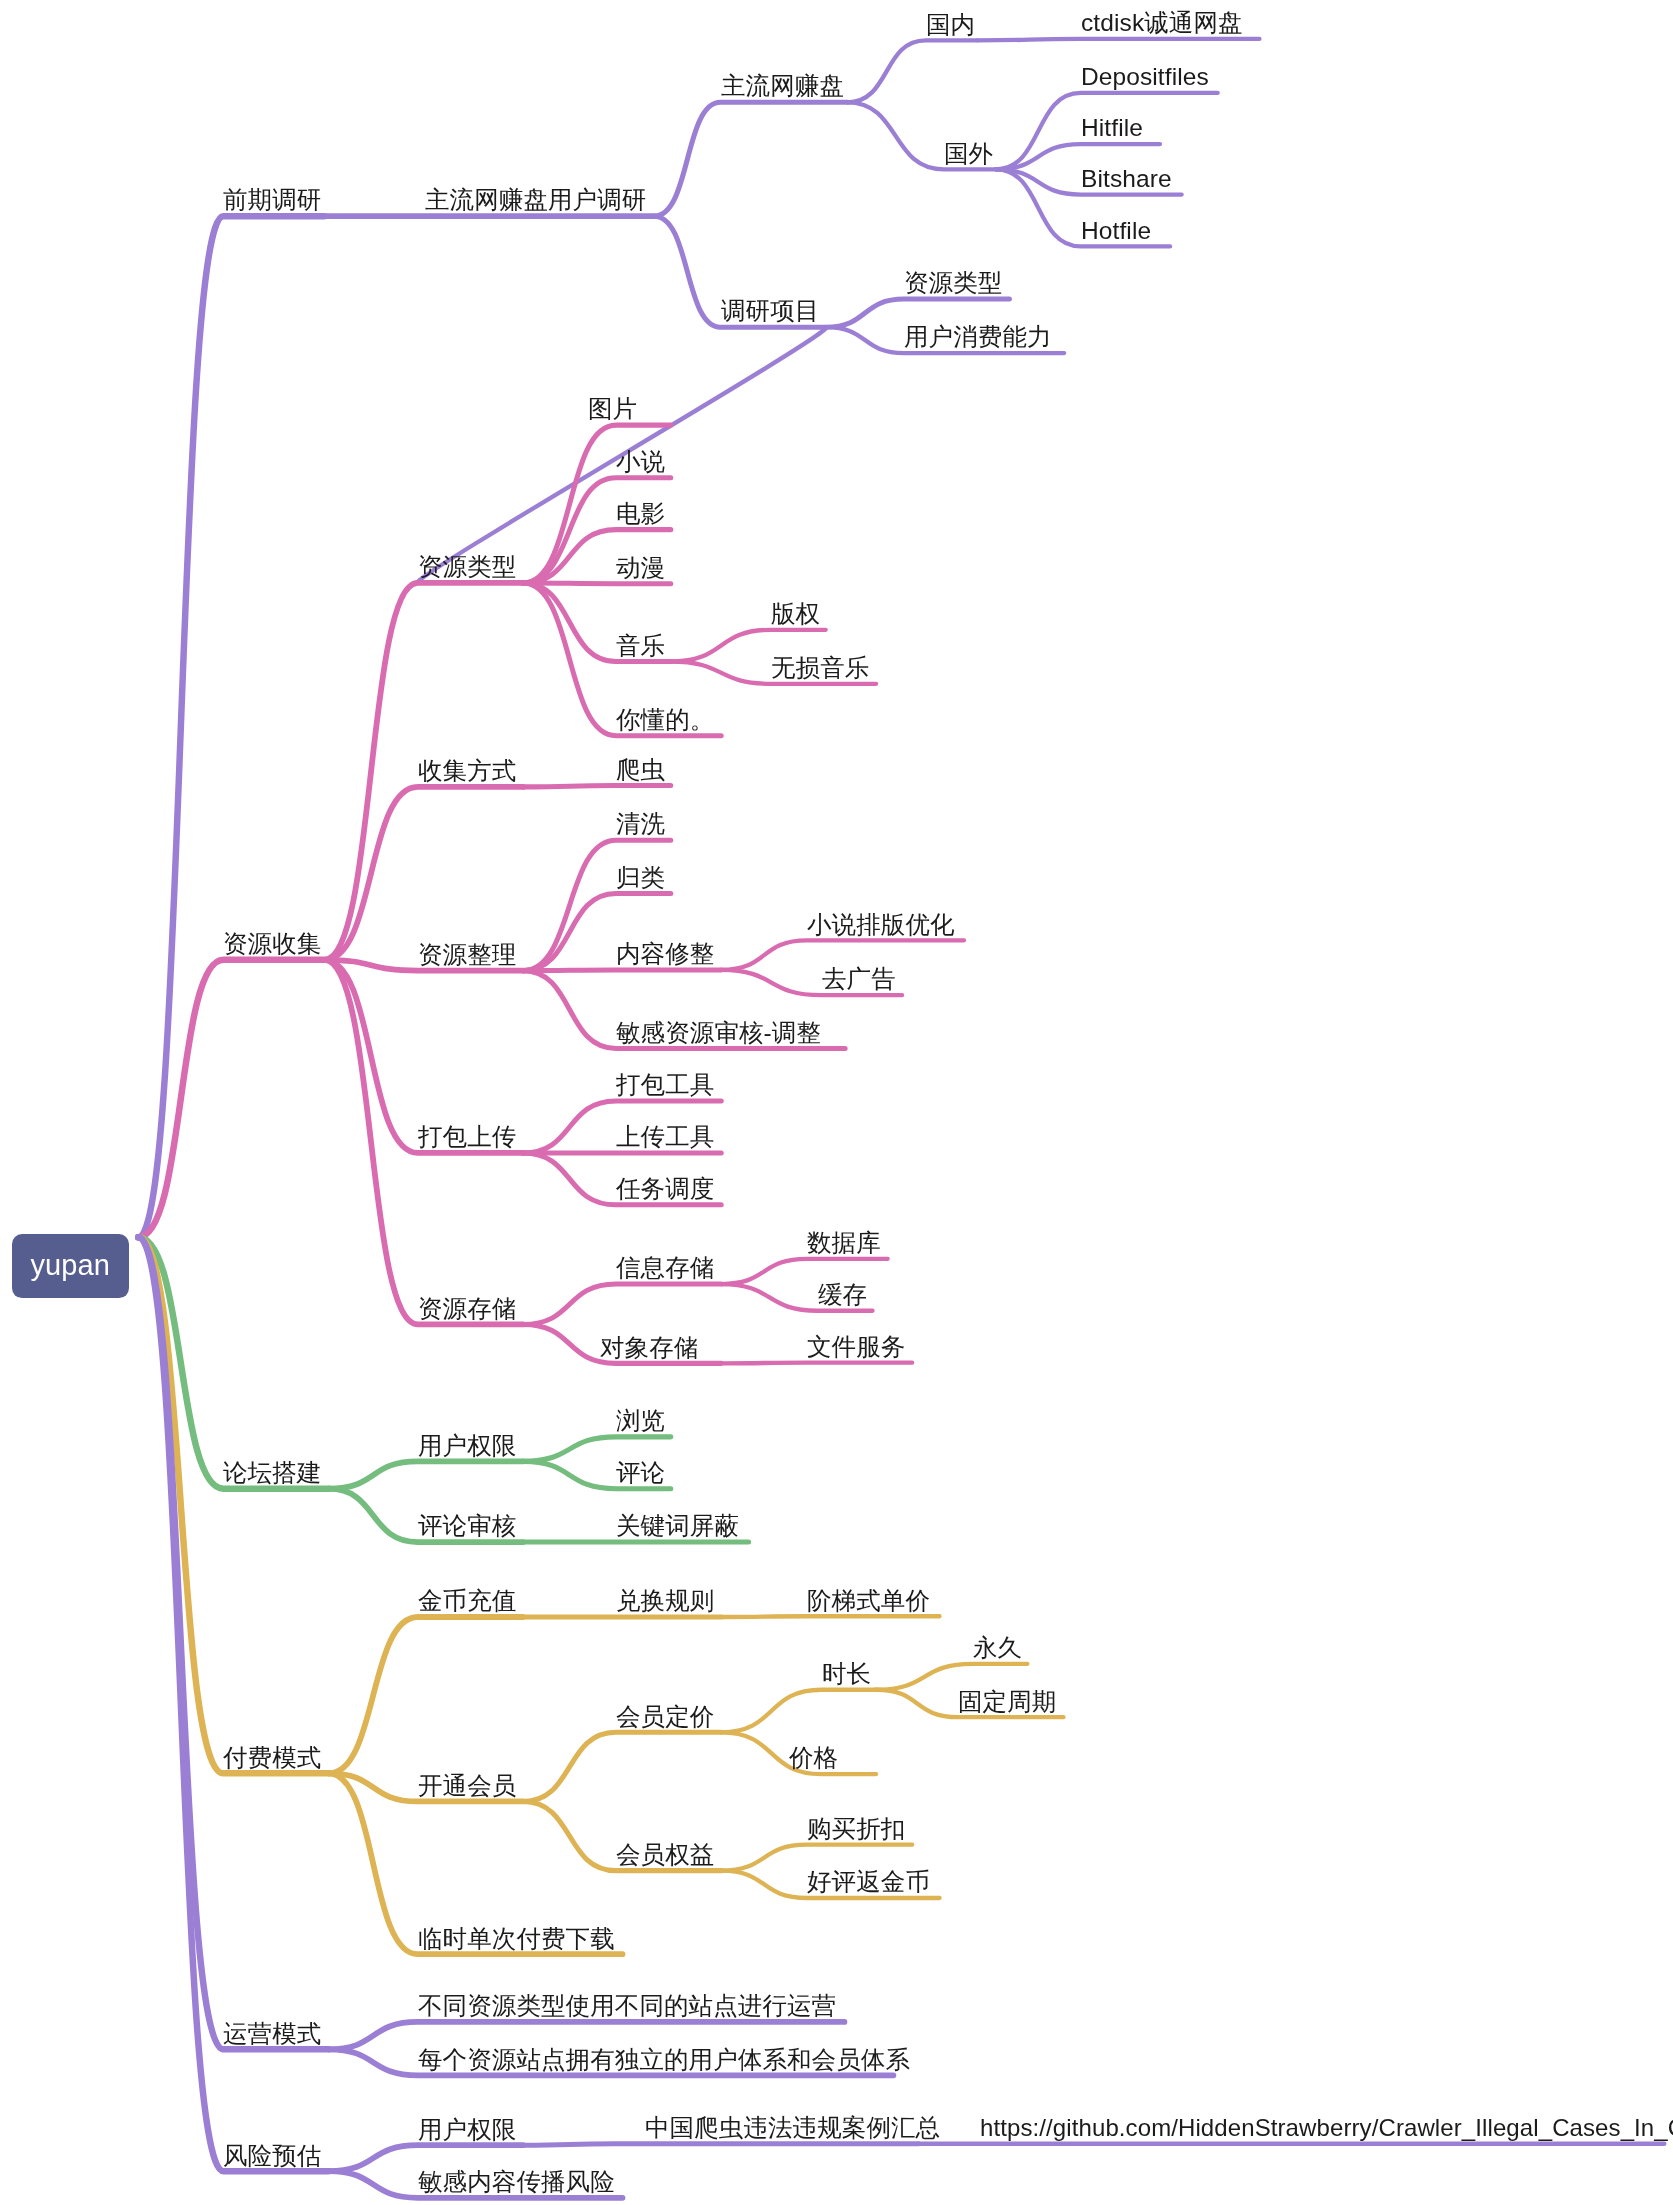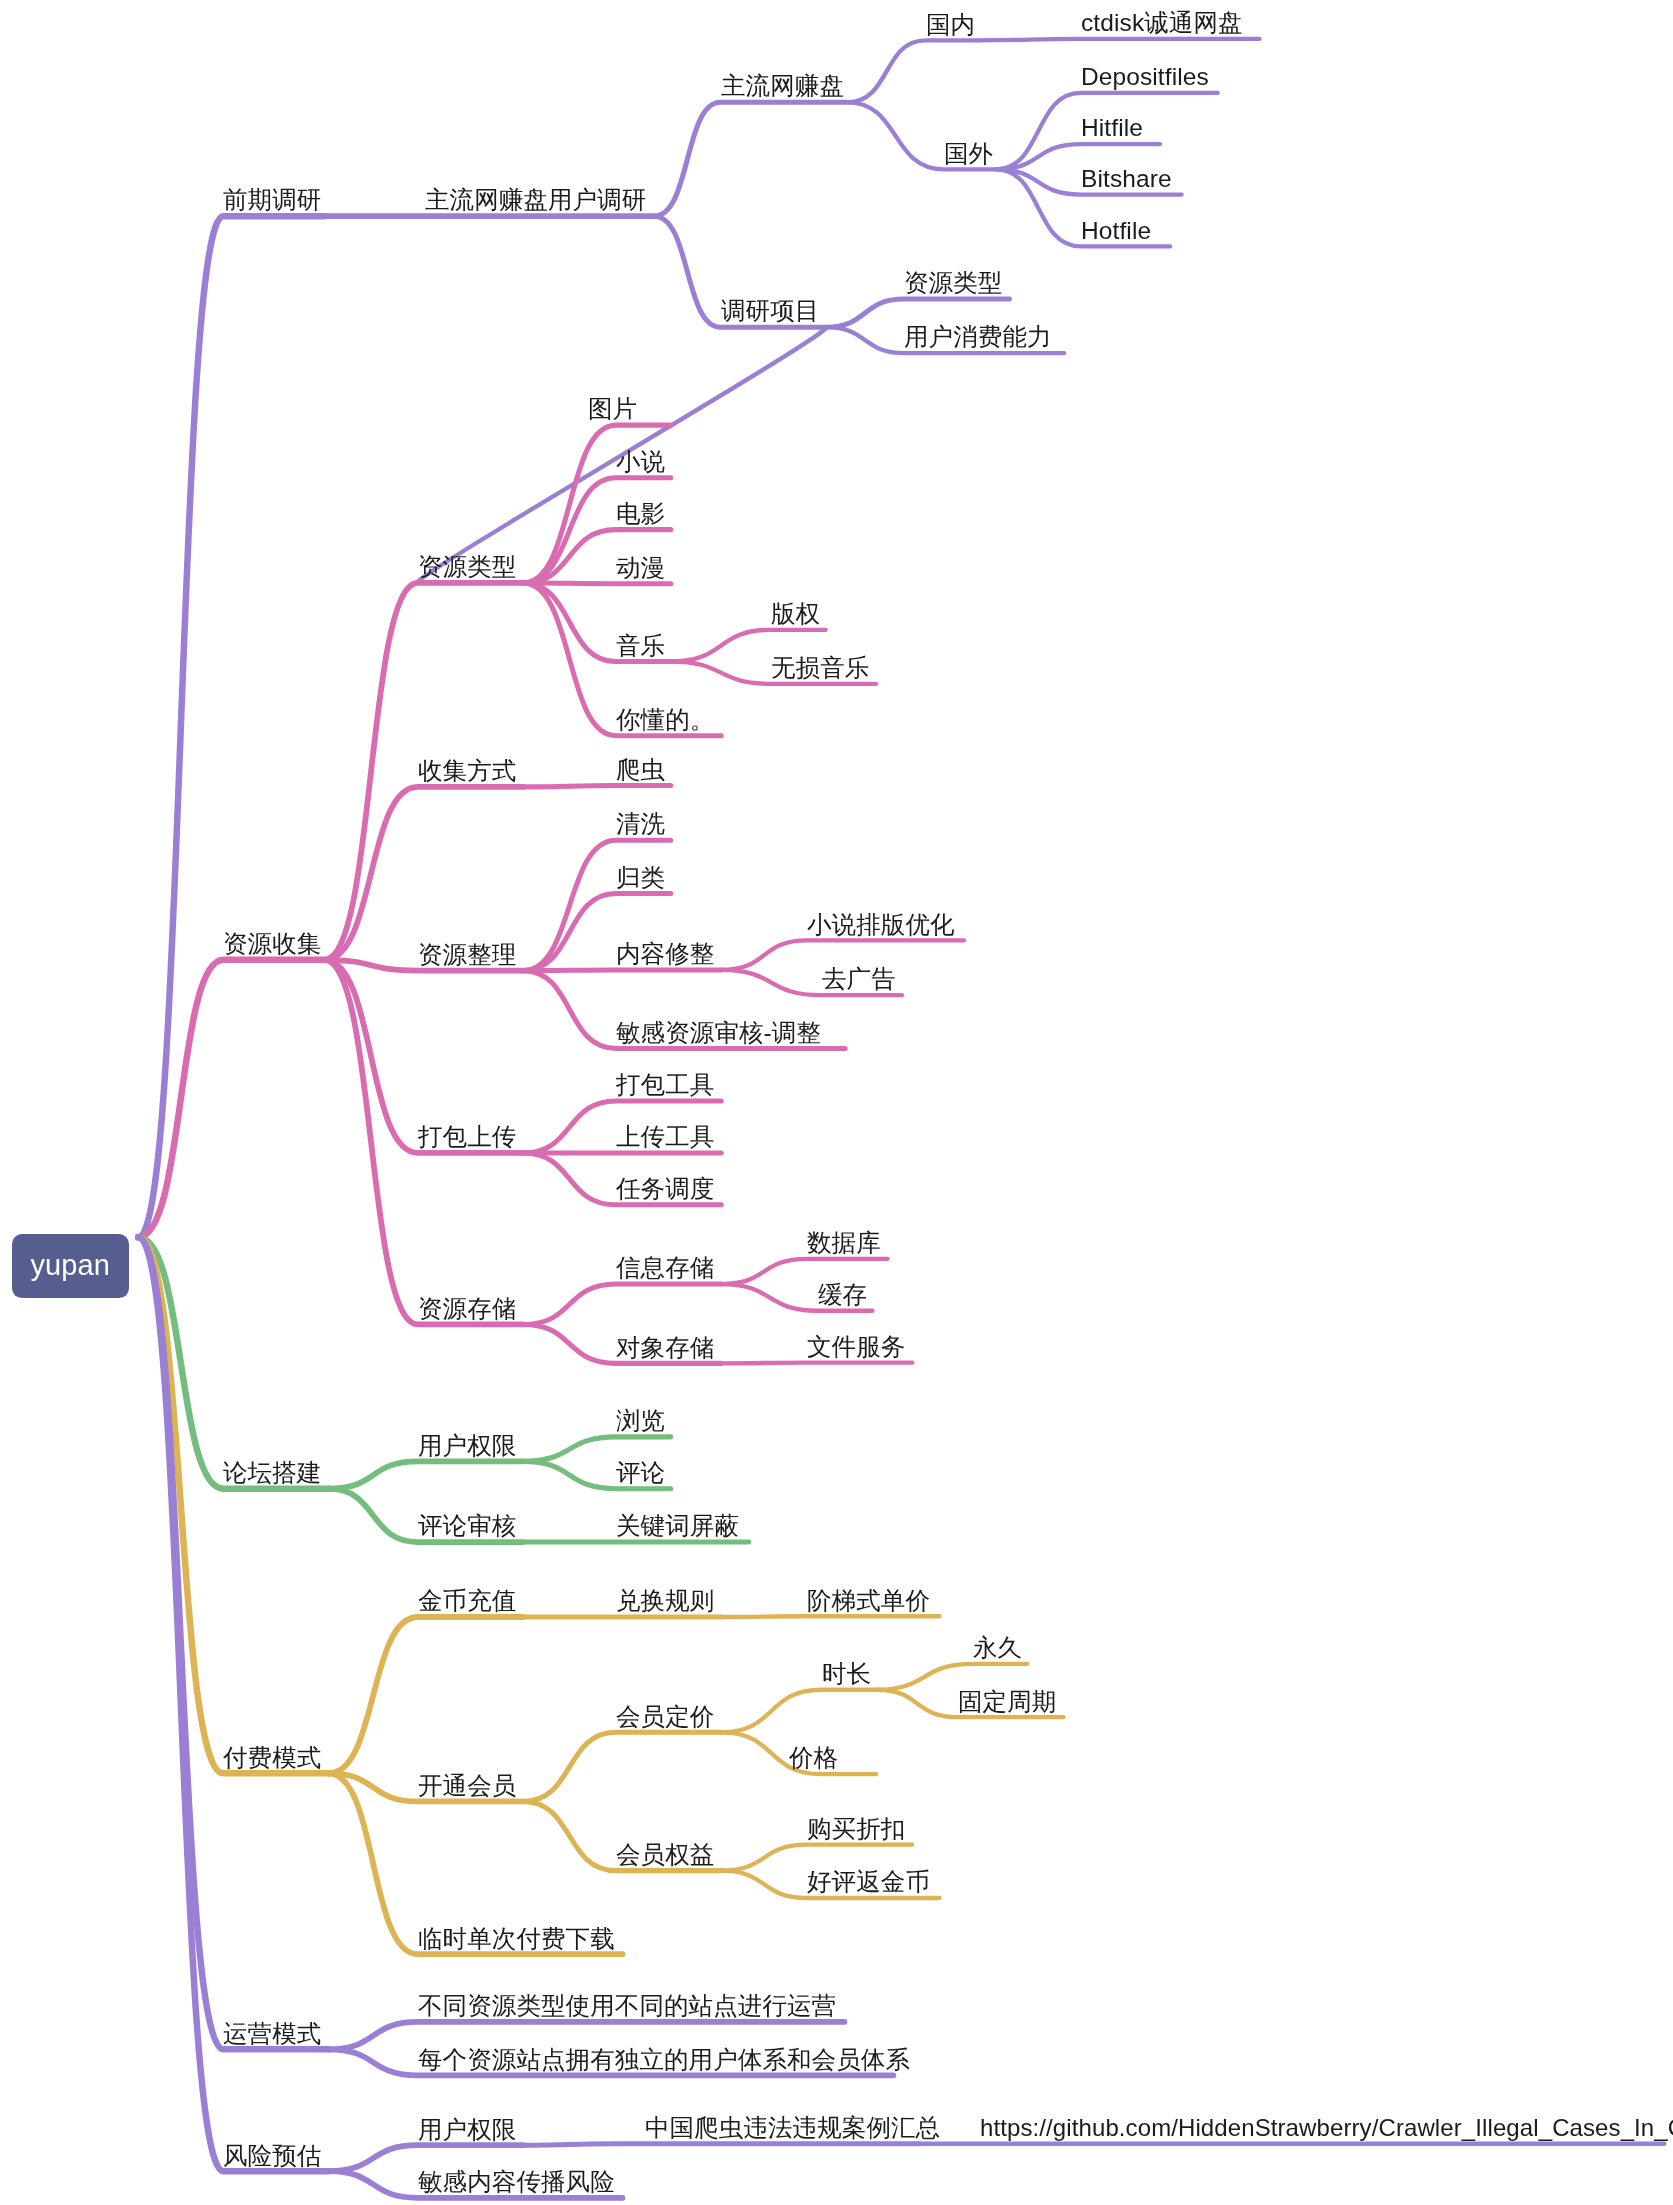--- a/index.html
+++ b/index.html
@@ -123,21 +123,21 @@
       <div class="node" style="left: 822px; top: 979px;">去广告</div>
       <div class="node" style="left: 616px; top: 1033px;">敏感资源审核-调整</div>
       <div class="node" style="left: 418px; top: 1137px;">打包上传</div>
       <div class="node" style="left: 616px; top: 1085px;">打包工具</div>
       <div class="node" style="left: 616px; top: 1137px;">上传工具</div>
       <div class="node" style="left: 616px; top: 1189px;">任务调度</div>
       <div class="node" style="left: 418px; top: 1309px;">资源存储</div>
       <div class="node" style="left: 616px; top: 1268px;">信息存储</div>
       <div class="node" style="left: 807px; top: 1243px;">数据库</div>
       <div class="node" style="left: 818px; top: 1295px;">缓存</div>
-      <div class="node" style="left: 616px; top: 1348px;">对象存储</div>
+      <div class="node" style="left: 600px; top: 1348px;">对象存储</div>
       <div class="node" style="left: 807px; top: 1347px;">文件服务</div>
       <div class="node" style="left: 223px; top: 1473px;">论坛搭建</div>
       <div class="node" style="left: 418px; top: 1446px;">用户权限</div>
       <div class="node" style="left: 616px; top: 1421px;">浏览</div>
       <div class="node" style="left: 616px; top: 1473px;">评论</div>
       <div class="node" style="left: 418px; top: 1526px;">评论审核</div>
       <div class="node" style="left: 616px; top: 1526px;">关键词屏蔽</div>
       <div class="node" style="left: 223px; top: 1758px;">付费模式</div>
       <div class="node" style="left: 418px; top: 1601px;">金币充值</div>
       <div class="node" style="left: 616px; top: 1601px;">兑换规则</div>

